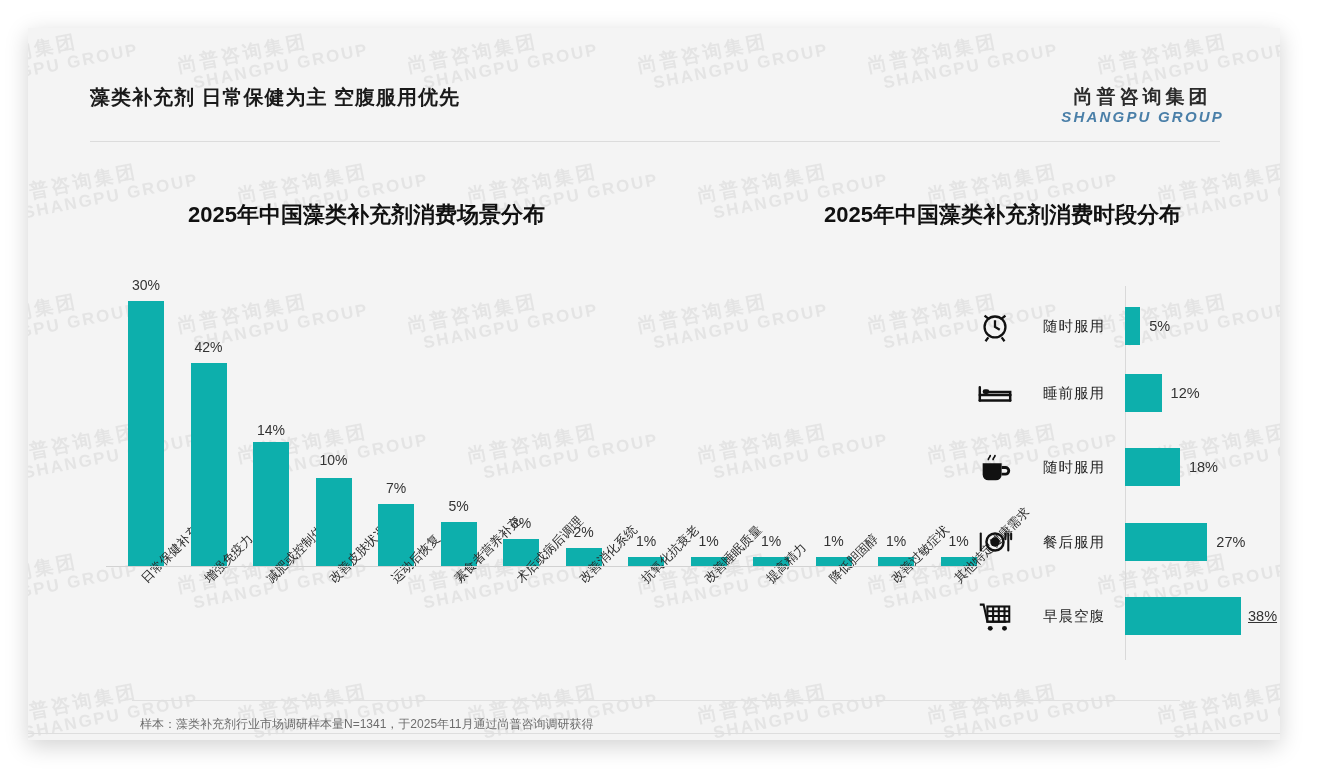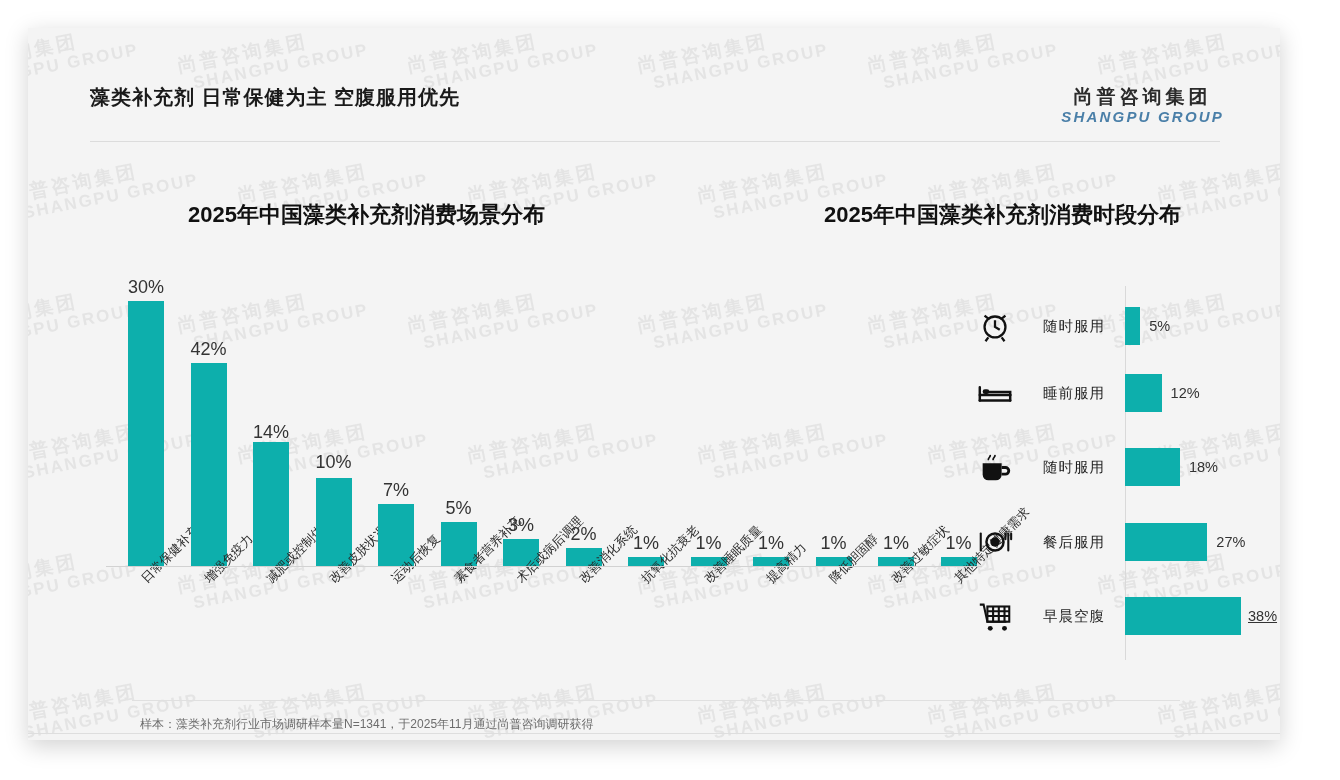--- a/index.html
+++ b/index.html
@@ -44,21 +44,21 @@
   .chart-title{position:absolute;font-size:22px;font-weight:bold;color:#111;white-space:nowrap;z-index:3;}
   #t-left{left:160px;top:172px;}
   #t-right{left:796px;top:172px;}
   
   .colchart{position:absolute;left:60px;top:255px;width:900px;height:395px;z-index:3;}
   .col-plot{position:absolute;left:18px;top:0;width:870px;height:283px;}
   .col-axis{position:absolute;left:18px;top:283px;width:876px;height:1px;background:#d2d2d2;}
   .col{position:absolute;bottom:0;width:36px;background:#0DAFAC;}
   .col-val{
     position:absolute;width:70px;text-align:center;
-    font-size:18px;color:#333;
+    font-size:14px;color:#333;
   }
   .col-lab{
     position:absolute;top:292px;
     font-size:12.5px;color:#2a2a2a;white-space:nowrap;
     transform-origin:left top;transform:rotate(-45deg);
     text-align:left;
   }
   
   .barchart{position:absolute;left:945px;top:258px;width:300px;height:392px;z-index:3;}
   .brow{position:absolute;left:0;height:64px;width:100%;}

